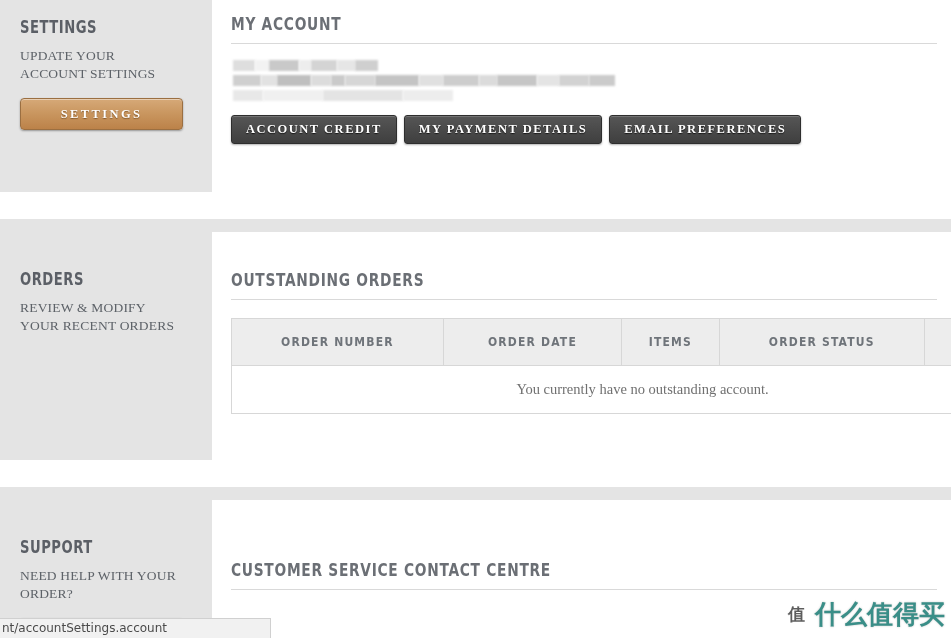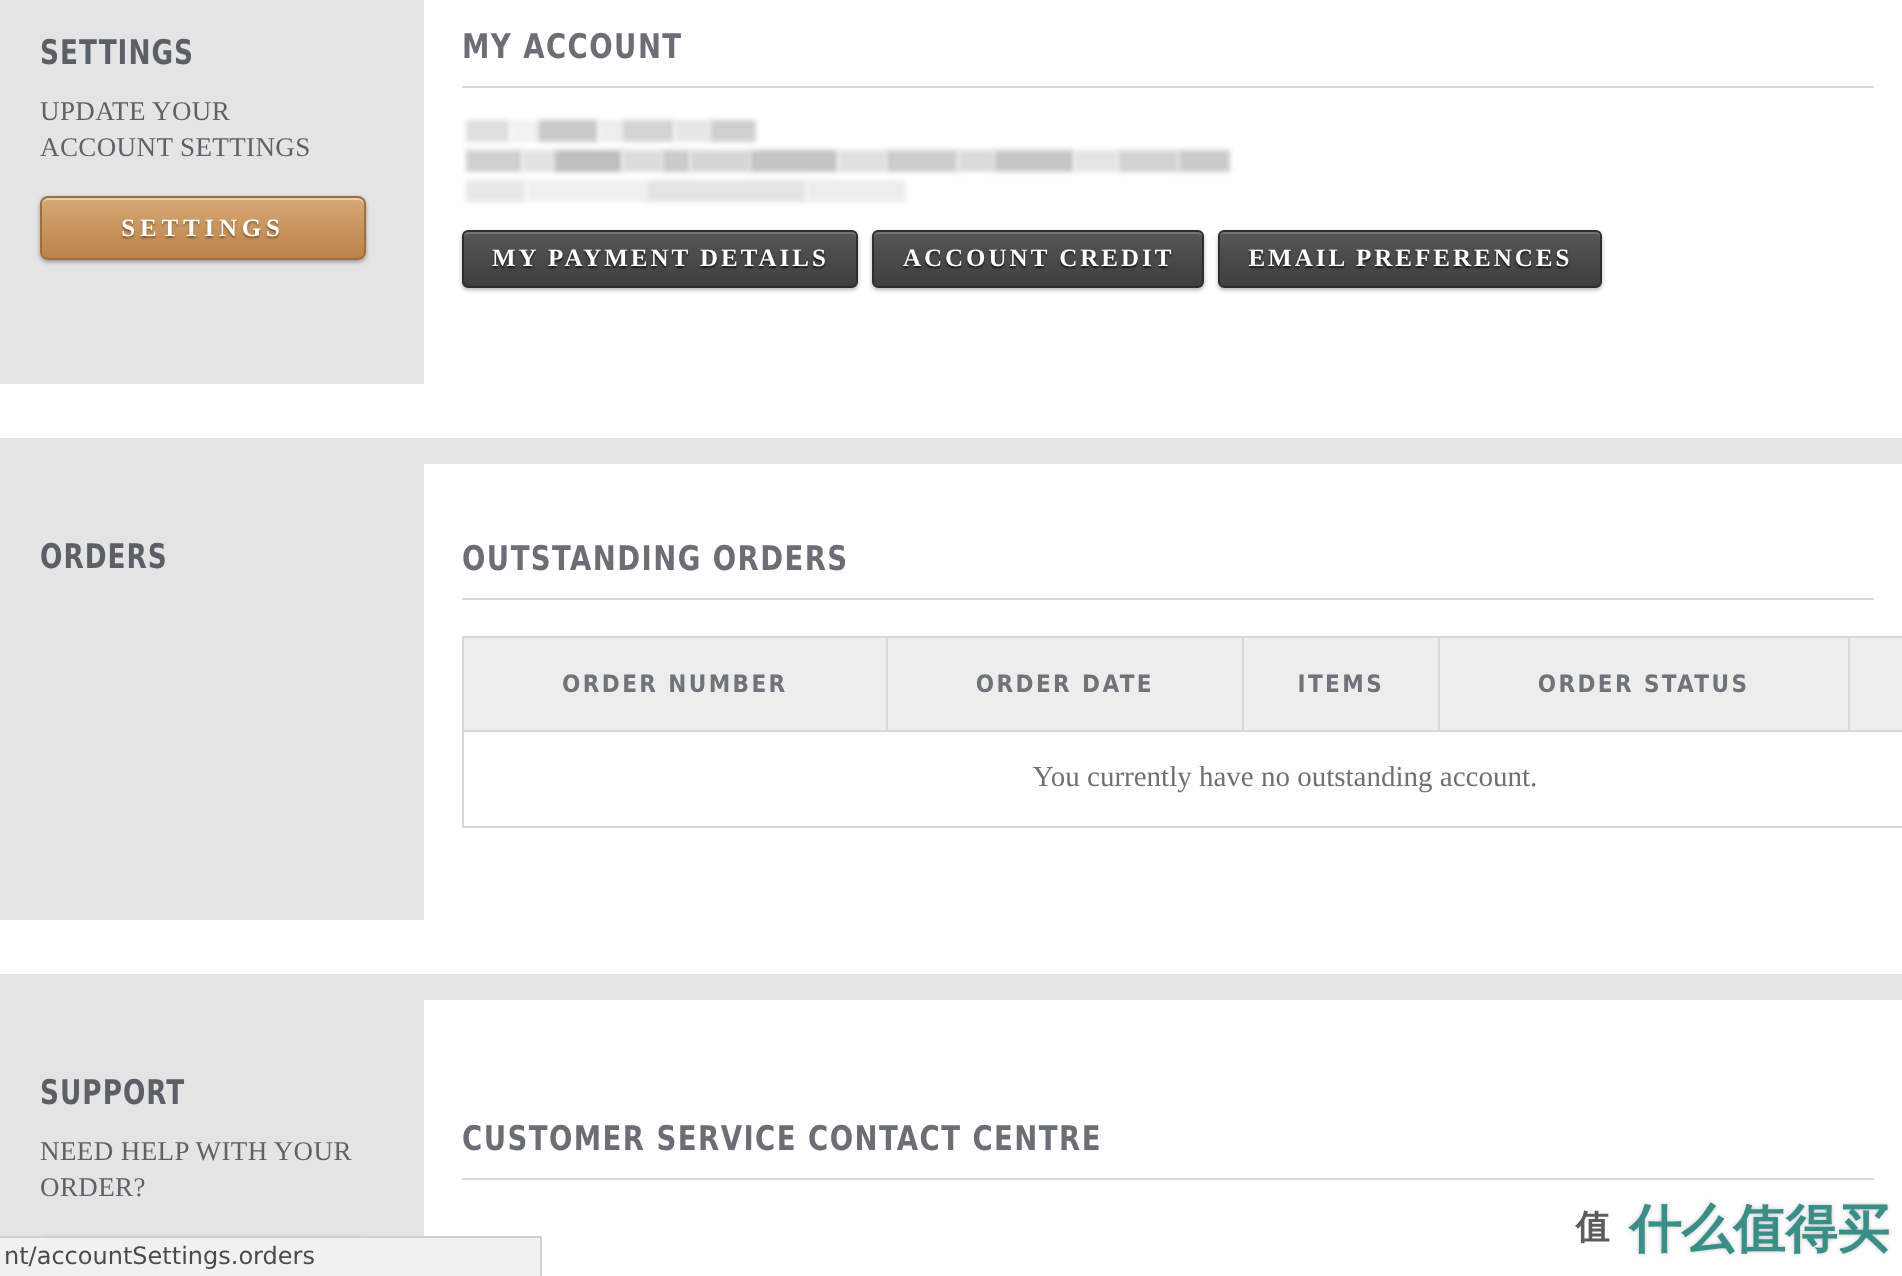--- a/index.html
+++ b/index.html
@@ -284,34 +284,35 @@
         </div>
         <div class="redact-line">
           <span class="rb" style="width:28px;background:#cfcfcf;"></span><span class="rb" style="width:16px;background:#e2e2e2;"></span><span class="rb" style="width:34px;background:#bfbfbf;"></span><span class="rb" style="width:20px;background:#dcdcdc;"></span><span class="rb" style="width:14px;background:#cacaca;"></span><span class="rb" style="width:30px;background:#d6d6d6;"></span><span class="rb" style="width:44px;background:#c4c4c4;"></span><span class="rb" style="width:24px;background:#e0e0e0;"></span><span class="rb" style="width:36px;background:#cdcdcd;"></span><span class="rb" style="width:18px;background:#dbdbdb;"></span><span class="rb" style="width:40px;background:#c6c6c6;"></span><span class="rb" style="width:22px;background:#e4e4e4;"></span><span class="rb" style="width:30px;background:#d2d2d2;"></span><span class="rb" style="width:26px;background:#cbcbcb;"></span>
         </div>
         <div class="redact-line">
           <span class="rb" style="width:30px;background:#e8e8e8;"></span><span class="rb" style="width:60px;background:#f0f0f0;"></span><span class="rb" style="width:80px;background:#e4e4e4;"></span><span class="rb" style="width:50px;background:#ededed;"></span>
         </div>
       </div>
 
       <div class="btn-row">
+        <div class="btn-dark">ACCOUNT CREDIT</div>
         <div class="btn-dark">MY PAYMENT DETAILS</div>
-        <div class="btn-dark">ACCOUNT CREDIT</div>
         <div class="btn-dark">EMAIL PREFERENCES</div>
       </div>
     </div>
   </div>
 
   <div class="whitegap" style="top:192px; height:27px;"></div>
   <div class="gap" style="top:219px; height:13px;"></div>
 
   <div class="section" style="top:232px; height:228px;">
     <div class="sidebar" style="height:228px;">
       <div class="sidebar-inner" style="padding-top:38px;">
         <div class="sb-title">ORDERS</div>
+        <div class="sb-desc">REVIEW &amp; MODIFY YOUR RECENT ORDERS</div>
       </div>
     </div>
 
     <div class="content" style="height:228px; padding-top:38px;">
       <div class="panel-title">OUTSTANDING ORDERS</div>
       <div class="rule" style="margin-bottom:18px;"></div>
 
       <table class="orders">
         <thead>
           <tr>
@@ -349,15 +350,15 @@
       <div class="rule" style="margin-bottom:20px;"></div>
 
     </div>
   </div>
 
   <div id="watermark">
     <div id="wm-logo">值</div>
     <div id="wm-text">什么值得买</div>
   </div>
 
-  <div id="statusbar">nt/accountSettings.orders</div>
+  <div id="statusbar">nt/accountSettings.account</div>
 
 </div>
 
 </body></html>

